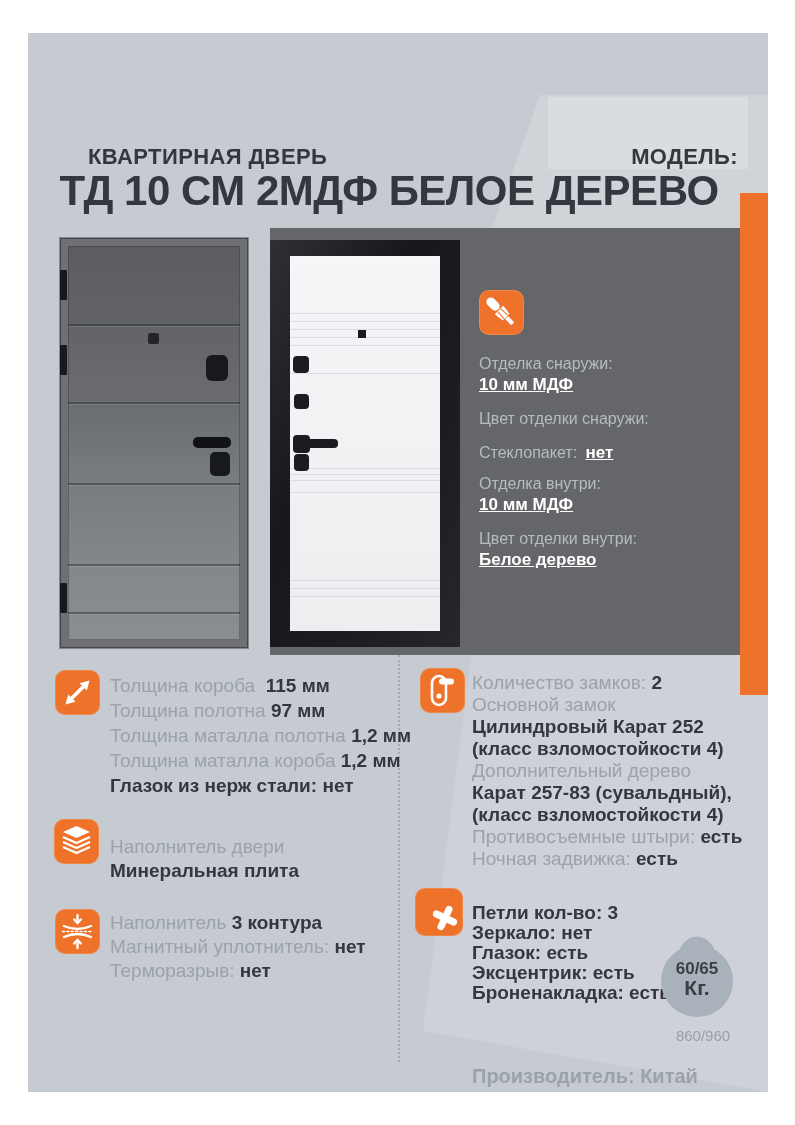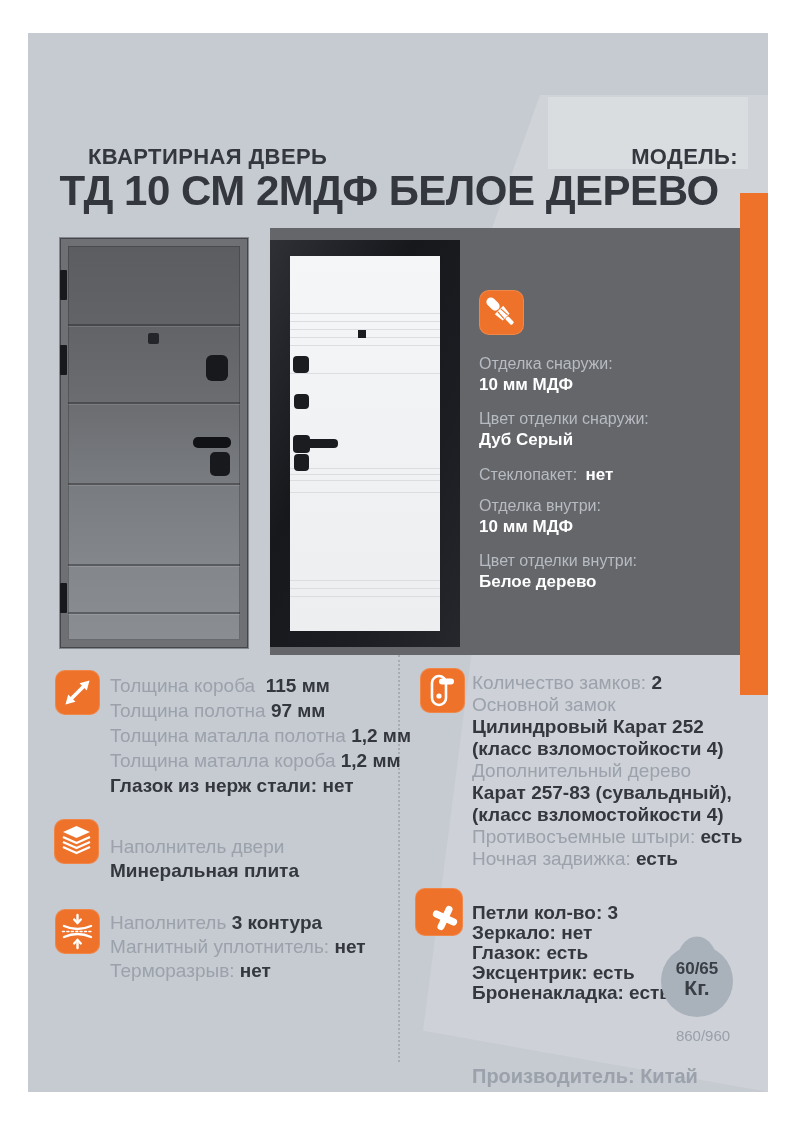--- a/index.html
+++ b/index.html
@@ -50,21 +50,21 @@
   
   .icon { position:absolute; background:var(--accent,#EE7229); border-radius:10px;
     display:flex; align-items:center; justify-content:center;
     box-shadow:inset 0 0 0 1px rgba(255,255,255,.15); }
   .i45 { width:45px; height:45px; }
 
   
   .finish-rows { position:absolute; left:451px; top:322px; width:258px;
     font-size:16px; line-height:18px; color:var(--panel-label,#B7BBC2); }
   .f-row { margin-bottom:15px; }
-  .f-val { display:block; color:#ffffff; font-weight:700; font-size:17px; line-height:20px; margin-top:2px; }
+  .f-val { display:block; color:#ffffff; font-weight:700; font-size:17px; line-height:20px; margin-top:2px;text-decoration:underline; }
   .f-inline { margin-bottom:12px; }
   .f-inline .f-val { display:inline; margin-left:4px; }
 
   
   .spec { position:absolute; font-size:19px; white-space:nowrap; }
   .lab { color:var(--text-gray,#9BA2AB); }
   .val { color:var(--text-dark,#34373E); font-weight:700; }
   .dark { color:var(--text-dark,#34373E); font-weight:700; }
   .lh25 div { line-height:25px; } .lh22 div { line-height:22px; }
   .lh24 div { line-height:24px; } .lh20 div { line-height:20px; }
@@ -150,21 +150,20 @@
       </g>
     </svg>
   </div>
   <div class="finish-rows">
     <div class="f-row">
       <span>Отделка снаружи:</span>
       <span class="f-val">10 мм МДФ</span>
     </div>
     <div class="f-row">
       <span>Цвет отделки снаружи:</span>
-      <span class="f-val">Дуб Серый</span>
     </div>
     <div class="f-row f-inline">
       <span>Стеклопакет:</span>
       <span class="f-val">нет</span>
     </div>
     <div class="f-row">
       <span>Отделка внутри:</span>
       <span class="f-val">10 мм МДФ</span>
     </div>
     <div class="f-row">

